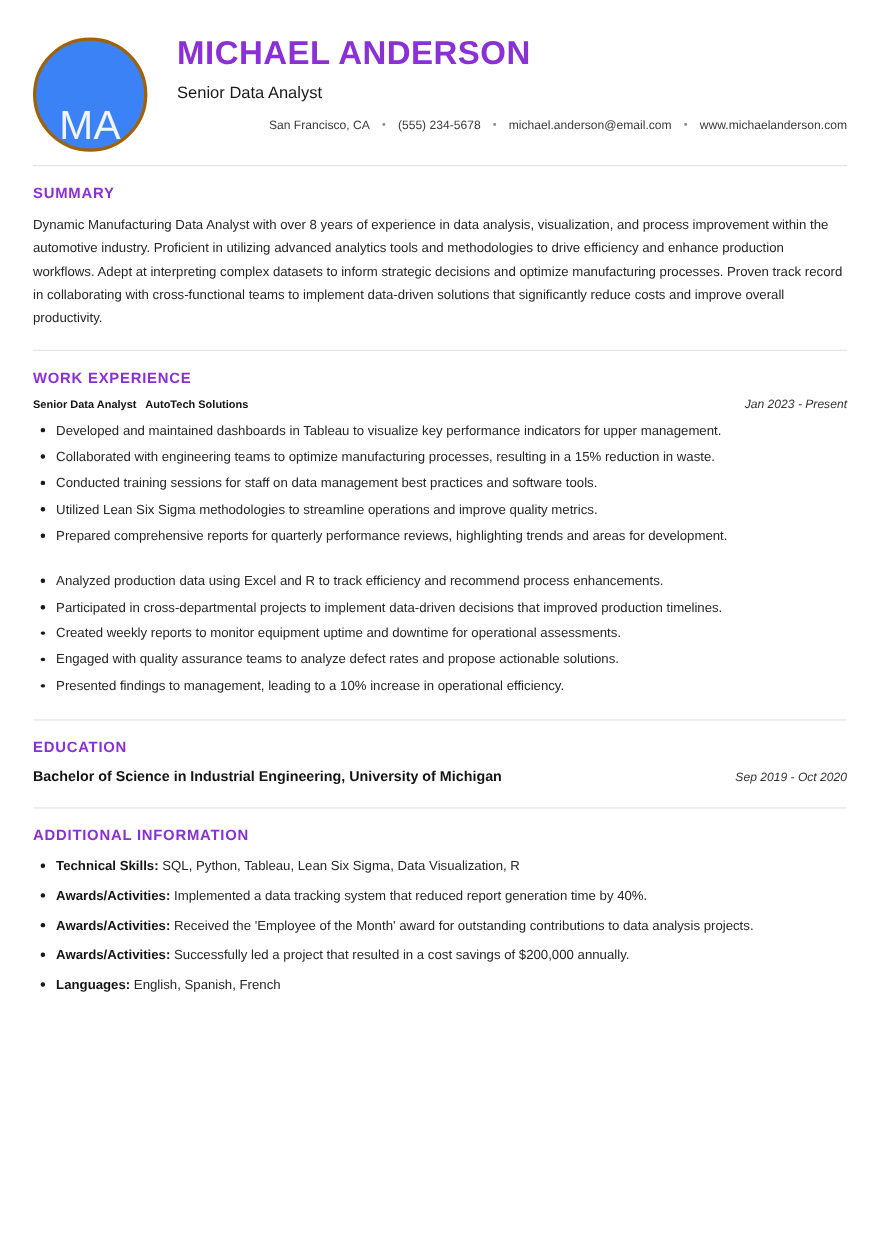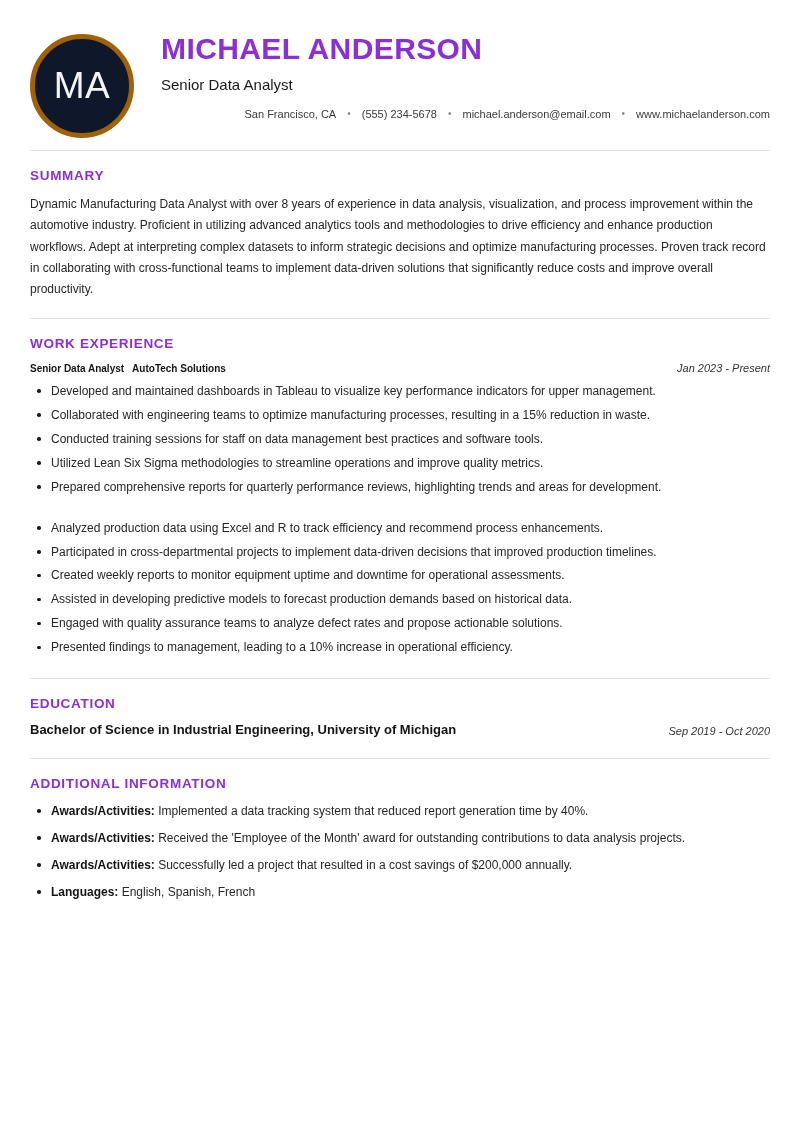--- a/index.html
+++ b/index.html
@@ -29,25 +29,25 @@
     display: flex;
     align-items: flex-start;
     padding-top: 30px;
     padding-bottom: 12px;
   }
   .avatar-wrap {
     flex: 0 0 auto;
     width: 104px;
     height: 104px;
     border-radius: 50%;
-    background: #0f172a;
-    border: 5px solid #a16207;
+    background: #3b82f6;
+    border: 3px solid #a16207;
     box-sizing: border-box;
     display: flex;
-    align-items: center;
+    align-items: flex-end;
     justify-content: center;
     margin-top: 4px;
   }
   .avatar-initials {
     color: #f2f5f8;
     font-size: 37px;
     font-weight: 400;
     letter-spacing: 0.5px;
     font-family: "Liberation Sans", sans-serif;
   }
@@ -261,21 +261,20 @@
         <li>Utilized Lean Six Sigma methodologies to streamline operations and improve quality metrics.</li>
         <li>Prepared comprehensive reports for quarterly performance reviews, highlighting trends and areas for development.</li>
       </ul>
     </div>
 
     <div class="job">
       <ul class="bullets">
         <li>Analyzed production data using Excel and R to track efficiency and recommend process enhancements.</li>
         <li>Participated in cross-departmental projects to implement data-driven decisions that improved production timelines.</li>
         <li>Created weekly reports to monitor equipment uptime and downtime for operational assessments.</li>
-        <li>Assisted in developing predictive models to forecast production demands based on historical data.</li>
         <li>Engaged with quality assurance teams to analyze defect rates and propose actionable solutions.</li>
         <li>Presented findings to management, leading to a 10% increase in operational efficiency.</li>
       </ul>
     </div>
     <div class="exp-tail"></div>
   </div>
 
   <div class="divider"></div>
   <div class="section">
     <div class="section-title">EDUCATION</div>
@@ -284,20 +283,24 @@
       <div class="edu-dates">Sep 2019 - Oct 2020</div>
     </div>
     <div class="edu-tail"></div>
   </div>
 
   <div class="divider"></div>
   <div class="section">
     <div class="section-title">ADDITIONAL INFORMATION</div>
     <ul class="info-list">
       <li>
+        <span class="info-label">Technical Skills:</span>
+        <span class="info-value">SQL, Python, Tableau, Lean Six Sigma, Data Visualization, R</span>
+      </li>
+      <li>
         <span class="info-label">Awards/Activities:</span>
         <span class="info-value">Implemented a data tracking system that reduced report generation time by 40%.</span>
       </li>
       <li>
         <span class="info-label">Awards/Activities:</span>
         <span class="info-value">Received the 'Employee of the Month' award for outstanding contributions to data analysis projects.</span>
       </li>
       <li>
         <span class="info-label">Awards/Activities:</span>
         <span class="info-value">Successfully led a project that resulted in a cost savings of $200,000 annually.</span>

